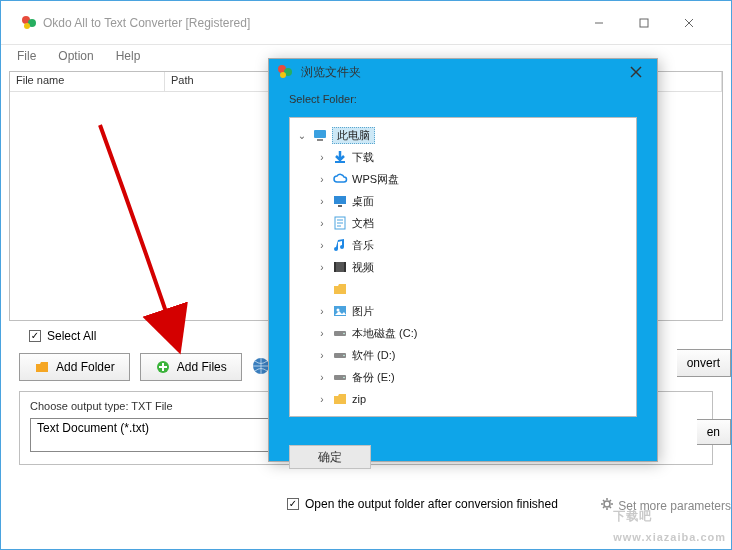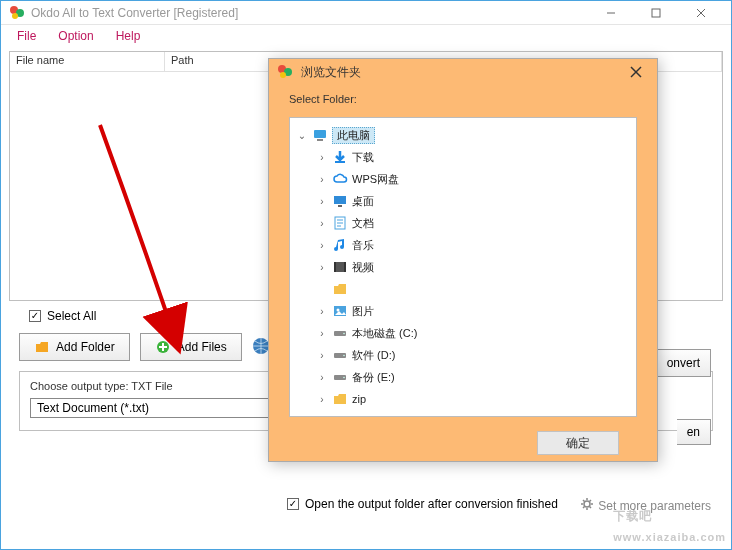--- a/index.html
+++ b/index.html
@@ -1,27 +1,27 @@
 <!DOCTYPE html>
 <html><head>
 <meta charset="utf-8">
 <style>
 * { box-sizing: border-box; margin: 0; padding: 0; font-family: "Segoe UI", Tahoma, sans-serif; font-size: 12px; }
 body { background: #fff; width: 732px; height: 550px; overflow: hidden; position: relative; }
 
 
 .main-window { width: 732px; height: 550px; background: #fff; border: 1px solid #4aa3df; position: relative; }
-.titlebar { height: 24px; background: #fff; display: flex; align-items: center; padding: 0 8px; border-bottom: 1px solid #e5e5e5; }
+.titlebar { height: 44px; background: #fff; display: flex; align-items: center; padding: 0 20px; border-bottom: 1px solid #e5e5e5; }
 .titlebar .app-icon { width: 16px; height: 16px; margin-right: 6px; }
 .titlebar .title { color: #999; flex: 1; font-size: 12px; }
 .win-controls { display: flex; gap: 0; }
 .win-btn { width: 45px; height: 29px; display: flex; align-items: center; justify-content: center; color: #666; }
 
 .menubar { height: 22px; display: flex; align-items: center; padding: 0 6px; gap: 2px; }
-.menu-item { padding: 2px 10px; color: #be185d; cursor: default; }
+.menu-item { padding: 2px 10px; color: #737373; cursor: default; }
 
 .content { padding: 4px 8px; }
 
 .filelist-panel { border: 1px solid #bfbfbf; background: #fff; height: 250px; position: relative; }
 .filelist-header { display: flex; height: 20px; border-bottom: 1px solid #e0e0e0; background: #fff; }
 .col-header { border-right: 1px solid #e0e0e0; padding: 2px 6px; color: #333; font-size: 11px; }
 .col-filename { width: 155px; }
 .col-path { flex: 1; }
 
 .side-arrows { position: absolute; right: -24px; top: 30px; display: flex; flex-direction: column; gap: 8px; }
@@ -30,49 +30,49 @@
 .select-row { display: flex; align-items: center; margin: 8px 0 10px 20px; gap: 6px; }
 .checkbox { width: 12px; height: 12px; border: 1px solid #666; background: #fff; display: inline-flex; align-items: center; justify-content: center; }
 .checkbox.checked::after { content: "✓"; font-size: 10px; color: #000; line-height: 1; }
 
 .action-row { display: flex; gap: 10px; align-items: center; margin: 0 10px 10px 10px; }
 .action-btn { height: 28px; padding: 0 14px; background: linear-gradient(#fdfdfd,#ececec); border: 1px solid #9a9a9a; display: flex; align-items: center; gap: 6px; cursor: default; }
 .action-btn .ico { width: 16px; height: 16px; display: inline-flex; align-items: center; justify-content: center; }
 
 .output-panel { border: 1px solid #bfbfbf; margin: 0 10px; padding: 8px 10px 12px 10px; }
 .output-label { font-size: 11px; color: #333; margin-bottom: 6px; }
-.output-select { width: 240px; height: 20px; border: 1px solid #888; background: #fff; padding: 2px 6px; }
-
-
-.modal { position: absolute; left: 268px; top: 58px; width: 390px; height: 404px; background: #fdba74; border: 1px solid #aaa; box-shadow: 2px 2px 14px rgba(0,0,0,0.25); z-index: 100; display: flex; flex-direction: column; }
+.output-select { width: 240px; height: 34px; border: 1px solid #888; background: #fff; padding: 2px 6px; }
+
+
+.modal { position: absolute; left: 268px; top: 58px; width: 390px; height: 404px; background: #0ea5e9; border: 1px solid #aaa; box-shadow: 2px 2px 14px rgba(0,0,0,0.25); z-index: 100; display: flex; flex-direction: column; }
 .modal-titlebar { height: 30px; display: flex; align-items: center; padding: 0 8px; }
 .modal-titlebar .app-icon { width: 16px; height: 16px; margin-right: 8px; }
 .modal-titlebar .title { flex: 1; font-size: 12px; color: #333; }
 .modal-close { width: 26px; height: 26px; display: flex; align-items: center; justify-content: center; color: #333; }
 
 .modal-body { padding: 8px 20px 4px 20px; flex: 1; display: flex; flex-direction: column; }
 .modal-heading { font-size: 11px; color: #333; margin-bottom: 12px; }
 
 .tree-box { flex: 1; border: 1px solid #bcbcbc; overflow-y: scroll; padding: 6px 4px; background: #fff; }
 .tree-node { display: flex; align-items: center; height: 22px; gap: 4px; white-space: nowrap; }
 .tree-toggle { width: 12px; color: #666; font-size: 10px; text-align: center; }
 .tree-icon { width: 16px; height: 16px; display: inline-flex; align-items: center; justify-content: center; }
 .tree-label { font-size: 11px; color: #222; }
 .tree-label.selected { background: #cde8f6; border: 1px dotted #5aa7d0; padding: 0 4px; }
 
 .depth-0 { padding-left: 2px; }
 .depth-1 { padding-left: 22px; }
 
-.modal-buttons { display: flex; justify-content: flex-end; gap: 12px; padding: 14px 18px 0 0; height: 52px; }
+.modal-buttons { display: flex; justify-content: flex-end; gap: 12px; padding: 14px 18px 0 0; height: 52px; flex-direction: column; }
 .modal-btn { width: 82px; height: 24px; background: #e9e9e9; border: 1px solid #c2c2c2; color: #333; display: flex; align-items: center; justify-content: center; }
 
 
 .red-arrow { position: absolute; left: 80px; top: 115px; z-index: 50; pointer-events: none; }
 
-.right-only { position: absolute; right: 20px; }
+.right-only { position: absolute; right: 0; }
 .convert-fragment { top: 348px; background: linear-gradient(#fdfdfd,#ececec); border: 1px solid #9a9a9a; border-left: none; height: 28px; display: flex; align-items: center; padding: 0 10px; }
 .open-fragment { top: 418px; background: linear-gradient(#fdfdfd,#ececec); border: 1px solid #9a9a9a; border-left: none; height: 26px; display: flex; align-items: center; padding: 0 10px; }
 .setmore { top: 496px; display: flex; align-items: center; gap: 4px; color: #888; }
 .openfolder-row { position: absolute; left: 286px; top: 496px; display: flex; align-items: center; gap: 6px; }
 
 .watermark { position: absolute; right: 6px; bottom: 4px; color: rgba(120,120,120,0.4); font-size: 18px; font-weight: bold; letter-spacing: 1px; pointer-events: none; z-index: 200; }
 
 
 .tree-box::-webkit-scrollbar { width: 16px; }
 .tree-box::-webkit-scrollbar-track { background: #f0f0f0; }

